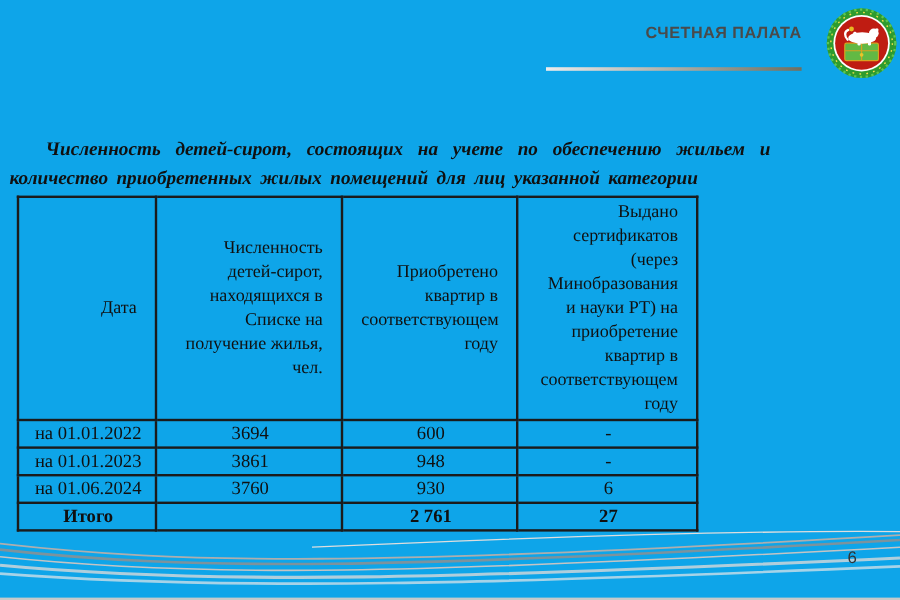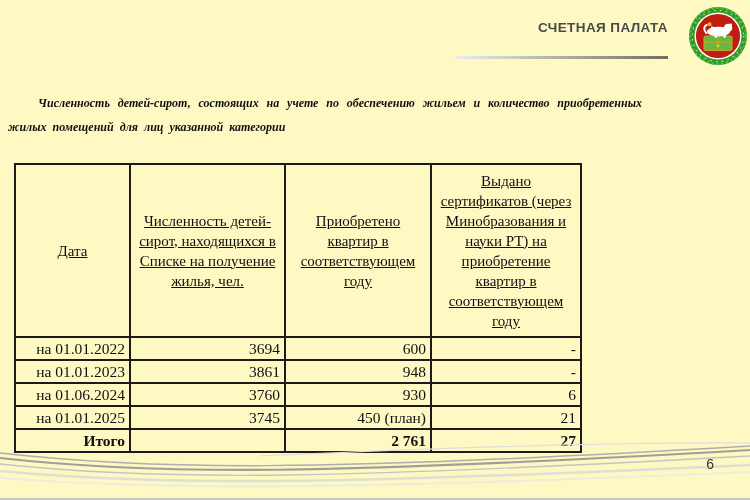--- a/index.html
+++ b/index.html
@@ -1,54 +1,54 @@
 <!DOCTYPE html>
 <html><head>
 <meta charset="utf-8">
 <style>
   html,body{margin:0;padding:0;background:#fff;}
   .slide{
-    position:relative;width:750px;height:500px;background:#fef9c3;
+    position:relative;width:750px;height:500px;background:#0ea5e9;
     overflow:hidden;font-family:"Liberation Serif",serif;color:#141414;
     border-bottom:2px solid #c6caca;box-sizing:border-box;
   }
   
   .brand{
     position:absolute;top:20px;right:82px;text-align:right;
     font-family:"Liberation Sans",sans-serif;font-size:13.5px;line-height:16px;
     color:#4a4a4a;letter-spacing:.4px;font-weight:bold;
   }
   .brand-divider{
     position:absolute;top:56px;right:82px;width:213px;height:3px;
     background:linear-gradient(to right,#ececec,#6f6f60);
   }
   .emblem{position:absolute;top:5px;right:2px;}
   
   .title{
-    position:absolute;left:8px;top:79px;width:634px;
+    position:absolute;left:8px;top:97px;width:634px;
     font-family:"Liberation Serif",serif;font-weight:bold;font-style:italic;
-    font-size:12px;line-height:24px;text-align:justify;text-indent:30px;
+    font-size:16px;line-height:24px;text-align:justify;text-indent:30px;
     color:#101010;word-spacing:3px;
   }
   
   table.data{
     position:absolute;left:14px;top:163px;width:566px;
     border-collapse:collapse;table-layout:fixed;
     font-family:"Liberation Serif",serif;color:#101010;
   }
   table.data th,table.data td{border:2px solid #1b1b1b;overflow:hidden;}
   table.data thead tr{height:173px;}
   table.data th{
-    font-weight:normal;font-size:15px;line-height:20px;text-align:center;
-    vertical-align:middle;padding:2px 4px;text-decoration:underline;
+    font-weight:normal;font-size:15px;line-height:20px;text-align:right;
+    vertical-align:middle;padding:2px 15px;
   }
   table.data tbody tr{height:23px;}
   table.data td{
     font-size:15.5px;line-height:20px;padding:0 4px 0 6px;vertical-align:middle;
-    text-align:right;white-space:nowrap;margin-top:47px;
+    text-align:center;white-space:nowrap;margin-top:47px;
   }
   table.data tr.total td{font-weight:bold;}
   
   .swoosh{position:absolute;left:0;bottom:0;width:750px;height:60px;}
   .page-number{
     position:absolute;right:36px;top:456px;
     font-family:"Liberation Sans",sans-serif;font-size:14px;color:#333;
   }
 </style>
 </head>
@@ -112,26 +112,20 @@
         <td>3861</td>
         <td>948</td>
         <td>-</td>
       </tr>
       <tr>
         <td>на 01.06.2024</td>
         <td>3760</td>
         <td>930</td>
         <td>6</td>
       </tr>
-      <tr>
-        <td>на 01.01.2025</td>
-        <td>3745</td>
-        <td>450 (план)</td>
-        <td>21</td>
-      </tr>
       <tr class="total">
         <td>Итого</td>
         <td></td>
         <td>2 761</td>
         <td>27</td>
       </tr>
     </tbody>
   </table>
 
   <svg class="swoosh" viewBox="0 0 750 60" preserveAspectRatio="none">

